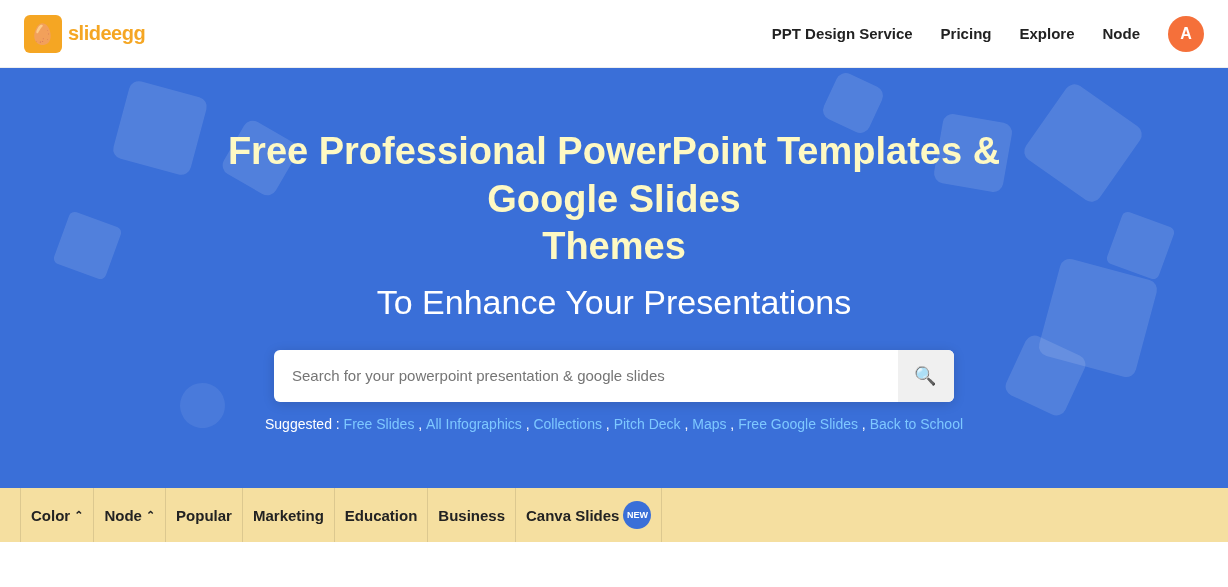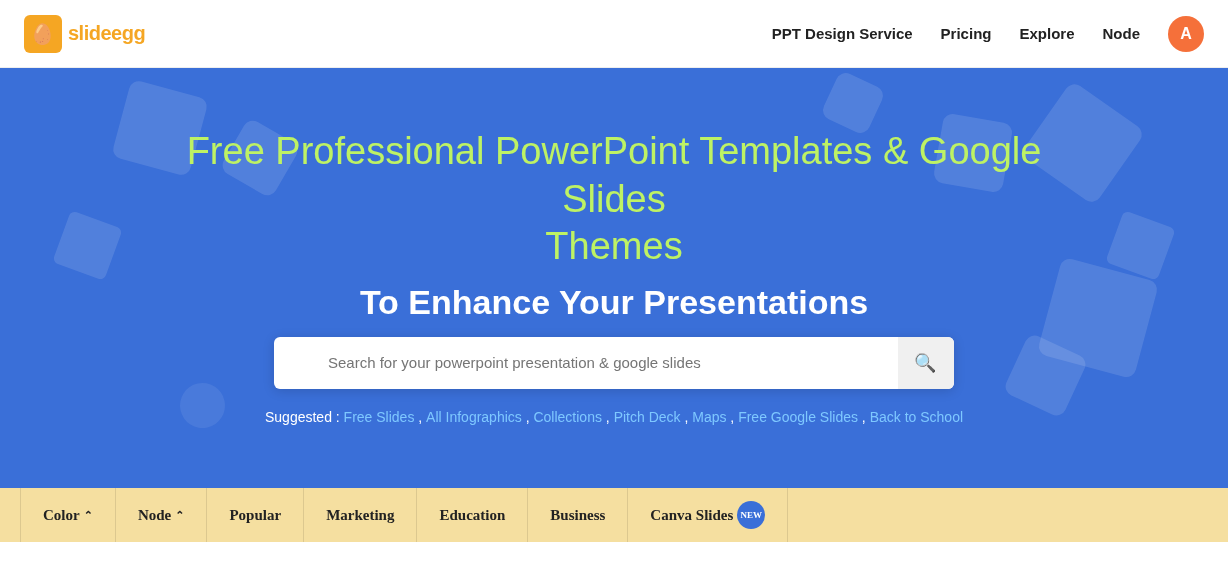--- a/index.html
+++ b/index.html
@@ -88,49 +88,48 @@
     .shape4 { width: 70px; height: 70px; top: 50px; right: 220px; transform: rotate(10deg); }
     .shape5 { width: 90px; height: 90px; top: 30px; right: 100px; transform: rotate(35deg); }
     .shape6 { width: 55px; height: 55px; top: 150px; left: 60px; transform: rotate(20deg); border-radius: 6px; }
     .shape7 { width: 55px; height: 55px; top: 150px; right: 60px; transform: rotate(20deg); border-radius: 6px; }
     .shape8 { width: 100px; height: 100px; top: 200px; right: 80px; transform: rotate(15deg); }
     .shape9 { width: 65px; height: 65px; bottom: 80px; right: 150px; transform: rotate(25deg); }
     .shape10 { width: 45px; height: 45px; bottom: 60px; left: 180px; transform: rotate(10deg); border-radius: 50%; background: rgba(255,255,255,0.08); }
 
     .hero-title {
       font-size: 38px;
-      font-weight: 400;
-      color: #bef264;
+      font-weight: 700;
+      color: #fef9c3;
       line-height: 1.25;
       max-width: 900px;
       margin: 0 auto 12px;
       position: relative;
       z-index: 2;
     }
     .hero-subtitle {
       font-size: 34px;
-      font-weight: 700;
-      color: #fff;
-      margin-bottom: 15px;
+      font-weight: 400;
+      color: #fff;
+      margin-bottom: 28px;
       position: relative;
       z-index: 2;
     }
 
     .search-bar {
       display: flex;
       align-items: center;
       max-width: 680px;
-      margin: 0 auto 20px;
+      margin: 0 auto 14px;
       background: #fff;
       border-radius: 6px;
       overflow: hidden;
       box-shadow: 0 2px 12px rgba(0,0,0,0.15);
       position: relative;
       z-index: 2;
-      padding-left: 36px;
     }
     .search-input {
       flex: 1;
       border: none;
       outline: none;
       padding: 14px 18px;
       font-size: 15px;
       color: #555;
       background: transparent;
     }
@@ -171,32 +170,31 @@
     .bottom-nav {
       background: #f5dfa0;
       display: flex;
       align-items: center;
       height: 54px;
       padding: 0 20px;
       gap: 0;
       overflow-x: auto;
     }
     .bottom-nav-item {
-      padding: 0 22px;
+      padding: 0 10px;
       font-size: 15px;
       font-weight: 600;
       color: #222;
       cursor: pointer;
       height: 100%;
       display: flex;
       align-items: center;
       white-space: nowrap;
       border-right: 1px solid rgba(0,0,0,0.1);
       position: relative;
-      font-family: Liberation Serif, serif;
     }
     .bottom-nav-item:first-child { border-left: 1px solid rgba(0,0,0,0.1); }
     .chevron {
       font-size: 11px;
       margin-left: 4px;
     }
     .new-badge {
       display: inline-flex;
       align-items: center;
       justify-content: center;

